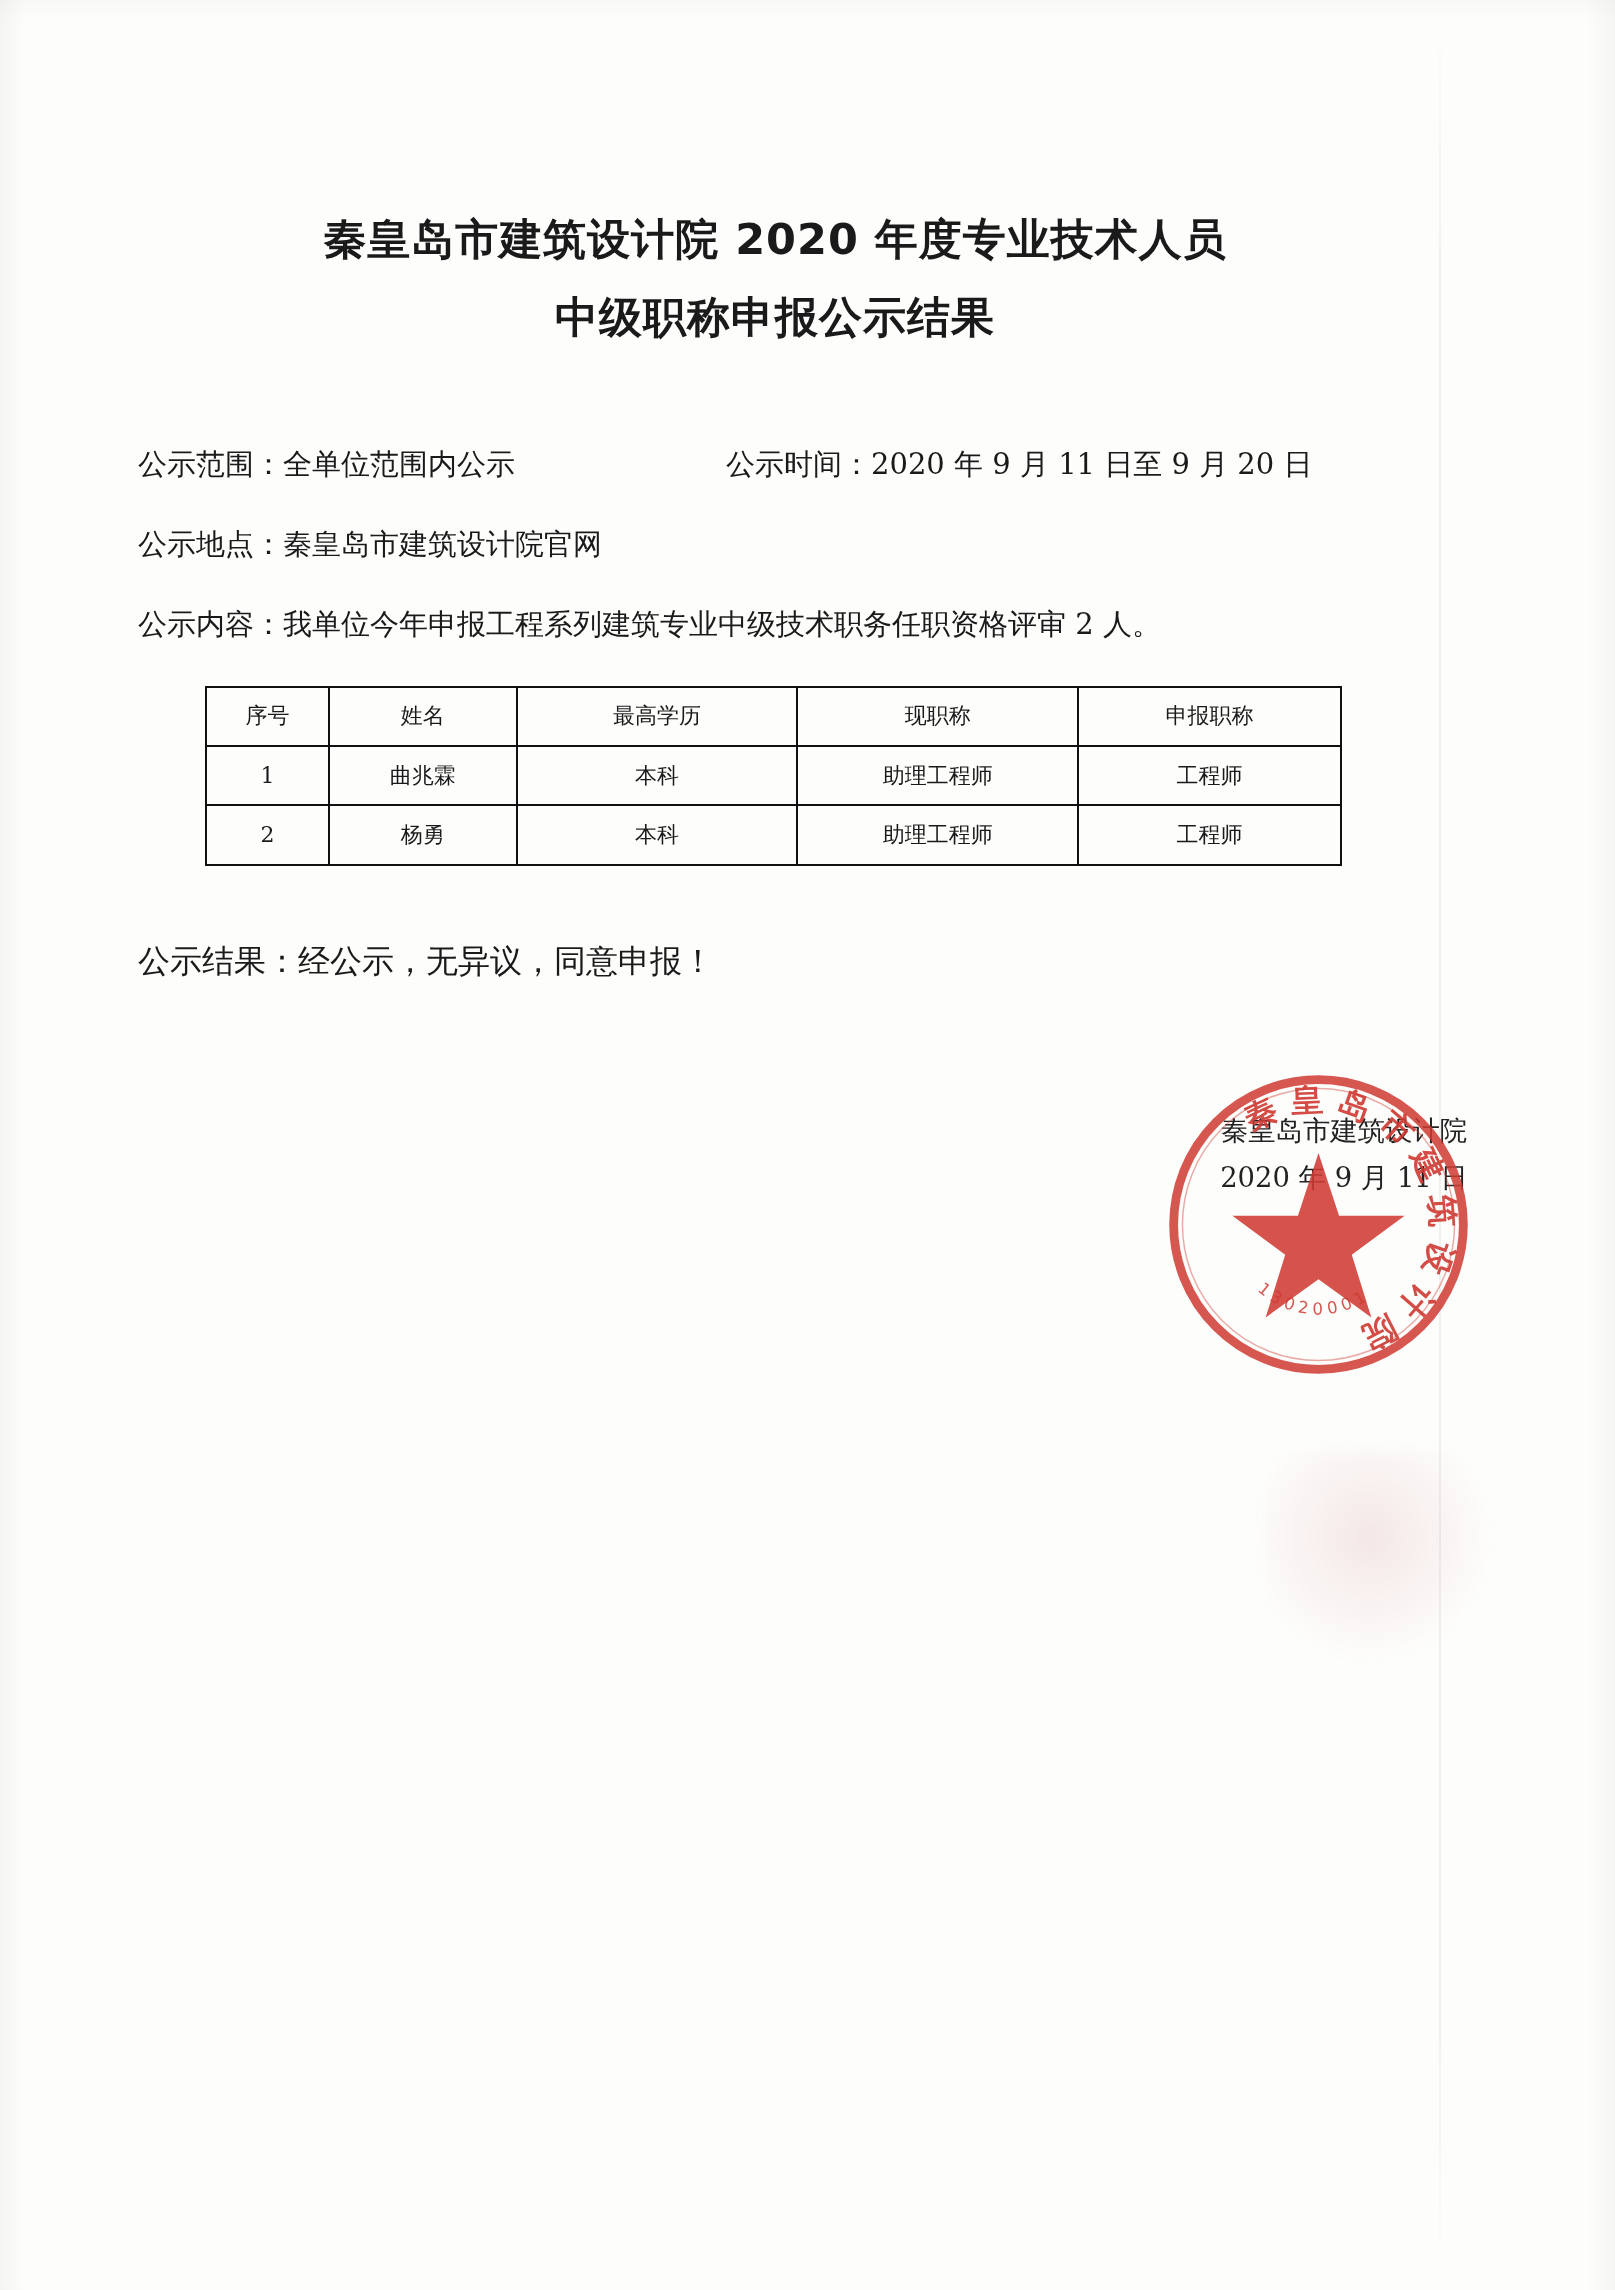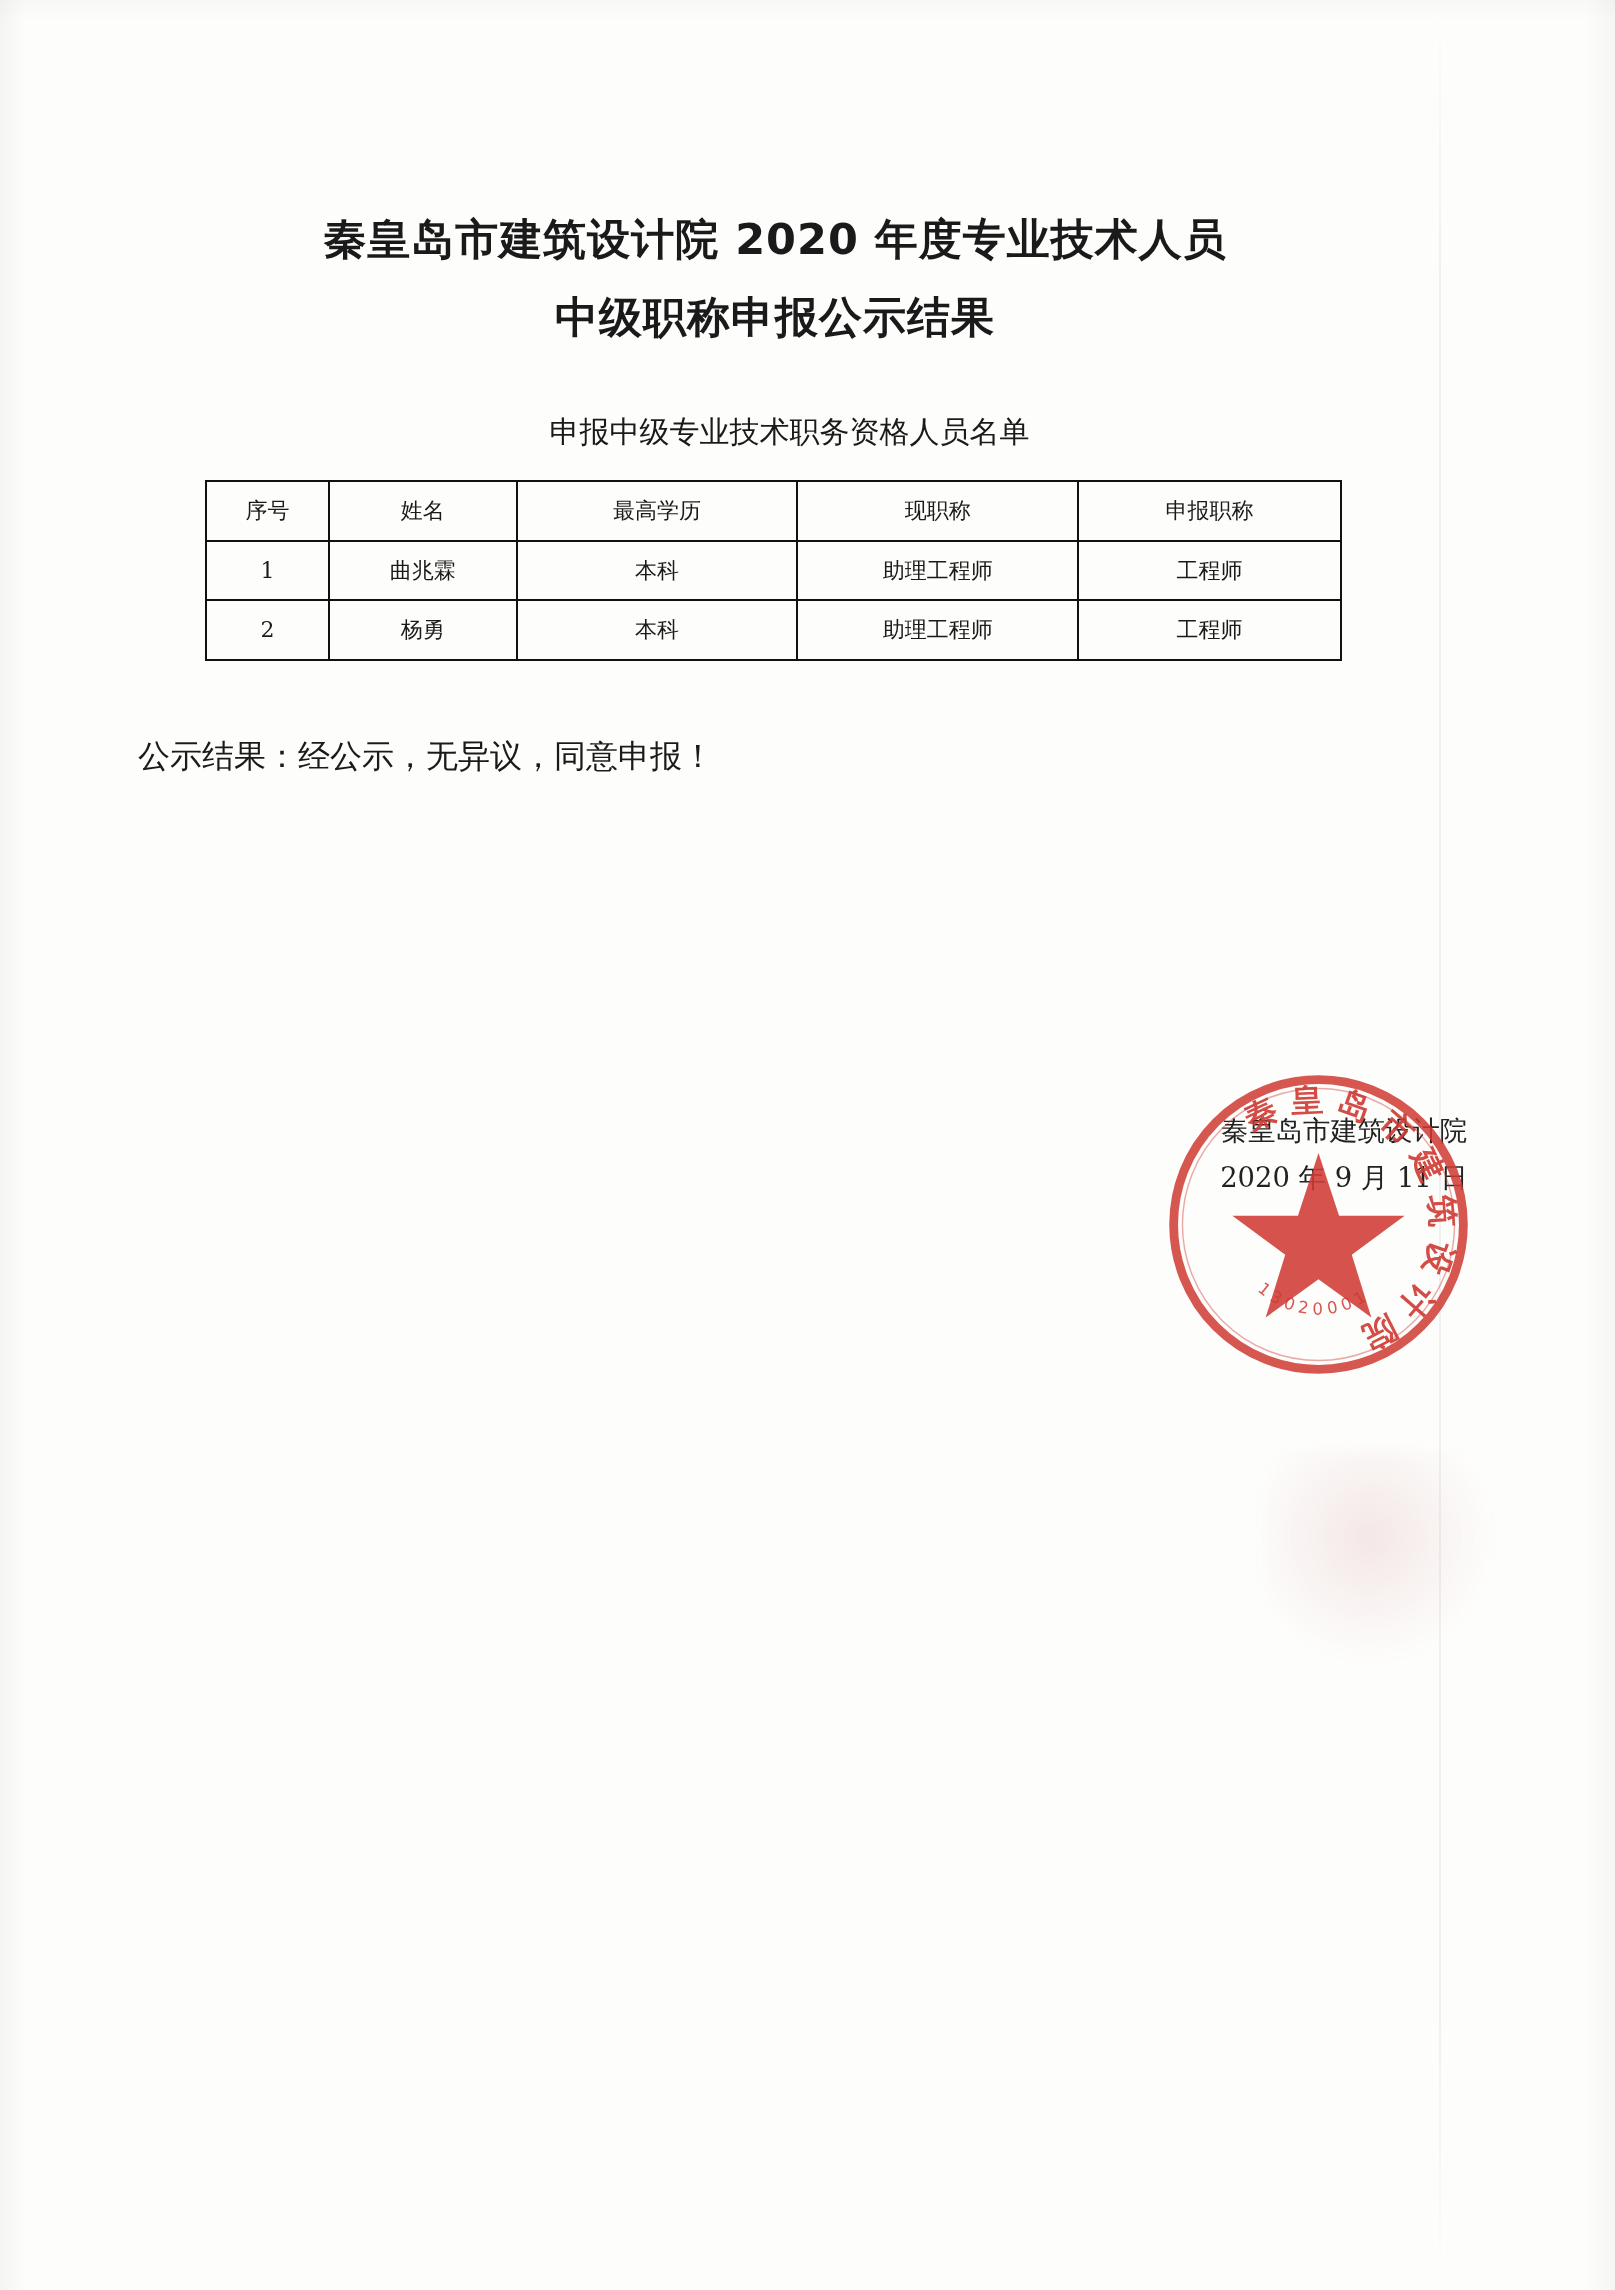--- a/index.html
+++ b/index.html
@@ -145,22 +145,33 @@
 
 <div class="page">
   <div class="scan-fold"></div>
   <div class="scan-smudge"></div>
 
   <div class="content">
 
     <div class="title title-line1">秦皇岛市建筑设计院 2020 年度专业技术人员</div>
     <div class="title title-line2">中级职称申报公示结果</div>
 
-
-    <div class="list-caption">申报中级专业技术职务资格人员名单</div>
+    <div class="meta-block">
+      <div class="meta-row">
+        <div class="meta-left">公示范围：全单位范围内公示</div>
+        <div class="meta-right">公示时间：2020 年 9 月 11 日至 9 月 20 日</div>
+      </div>
+      <div class="meta-row">
+        <div class="meta-single">公示地点：秦皇岛市建筑设计院官网</div>
+      </div>
+      <div class="meta-row">
+        <div class="meta-single">公示内容：我单位今年申报工程系列建筑专业中级技术职务任职资格评审 2 人。</div>
+      </div>
+    </div>
+
 
     <table class="roster">
       <thead>
         <tr>
           <th class="col-seq">序号</th>
           <th class="col-name">姓名</th>
           <th class="col-edu">最高学历</th>
           <th class="col-cur">现职称</th>
           <th class="col-app">申报职称</th>
         </tr>

